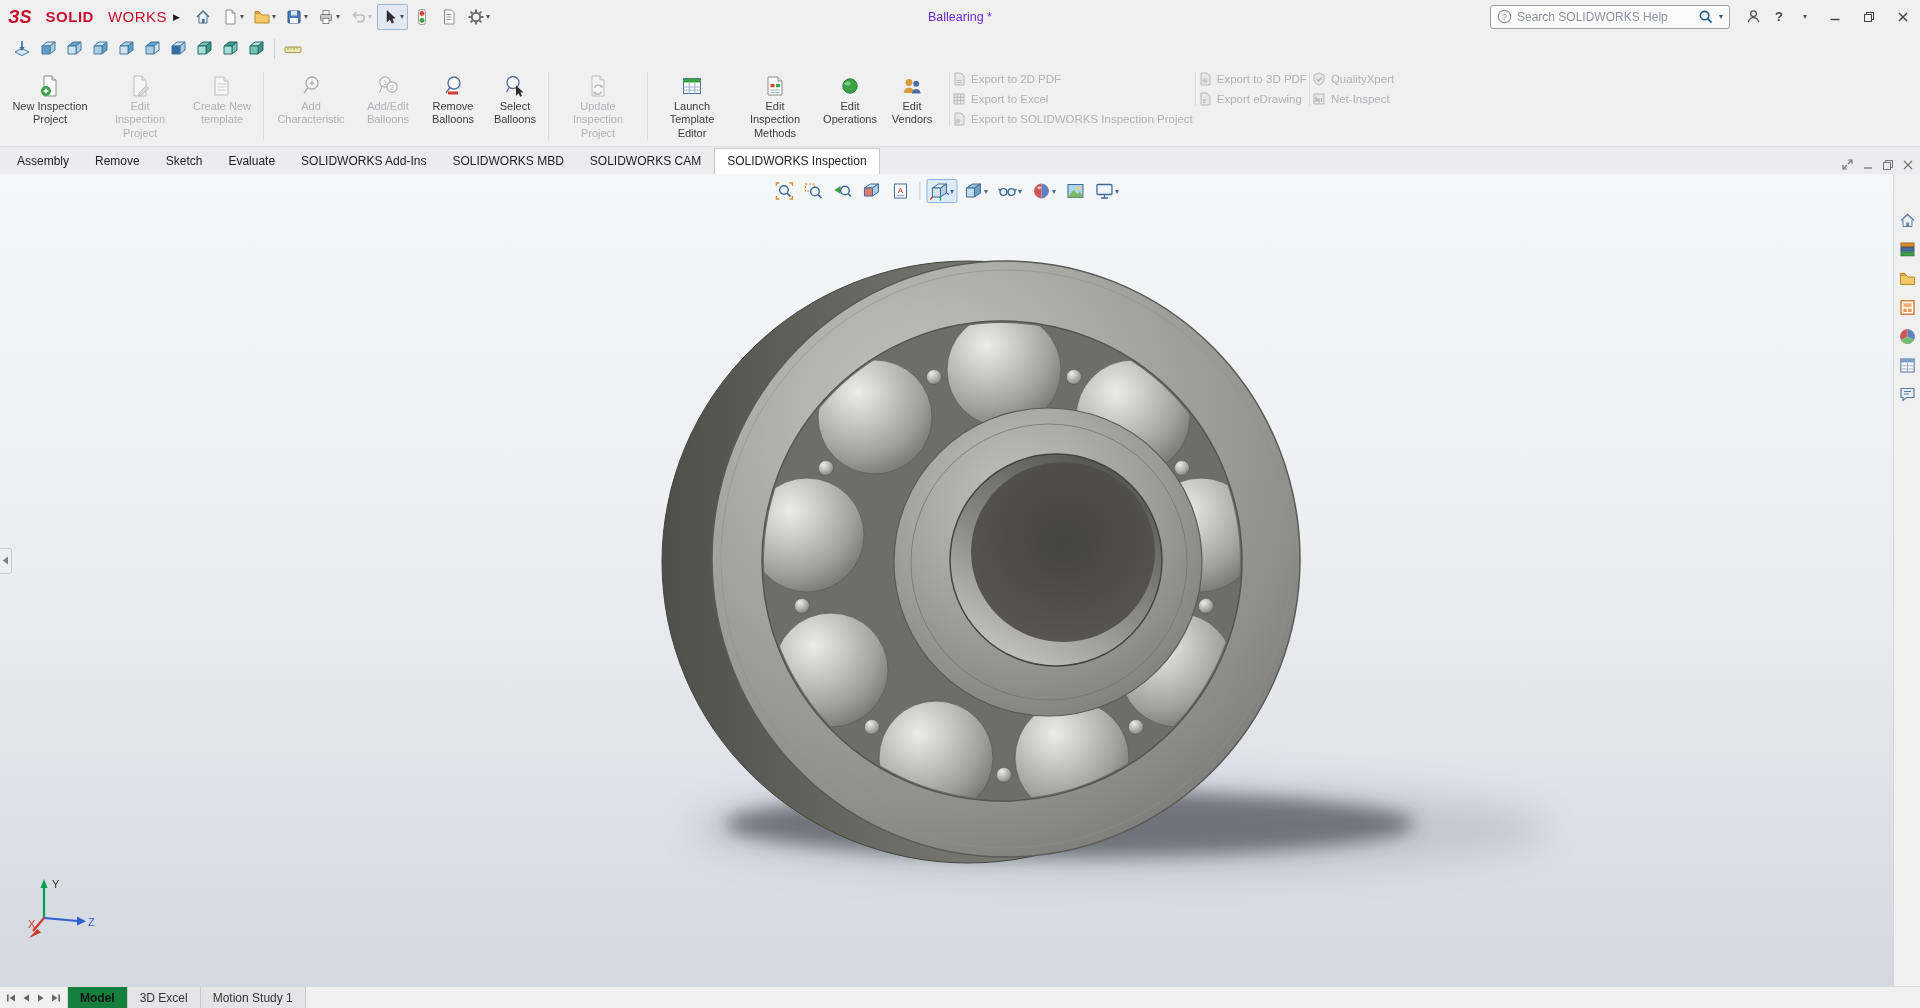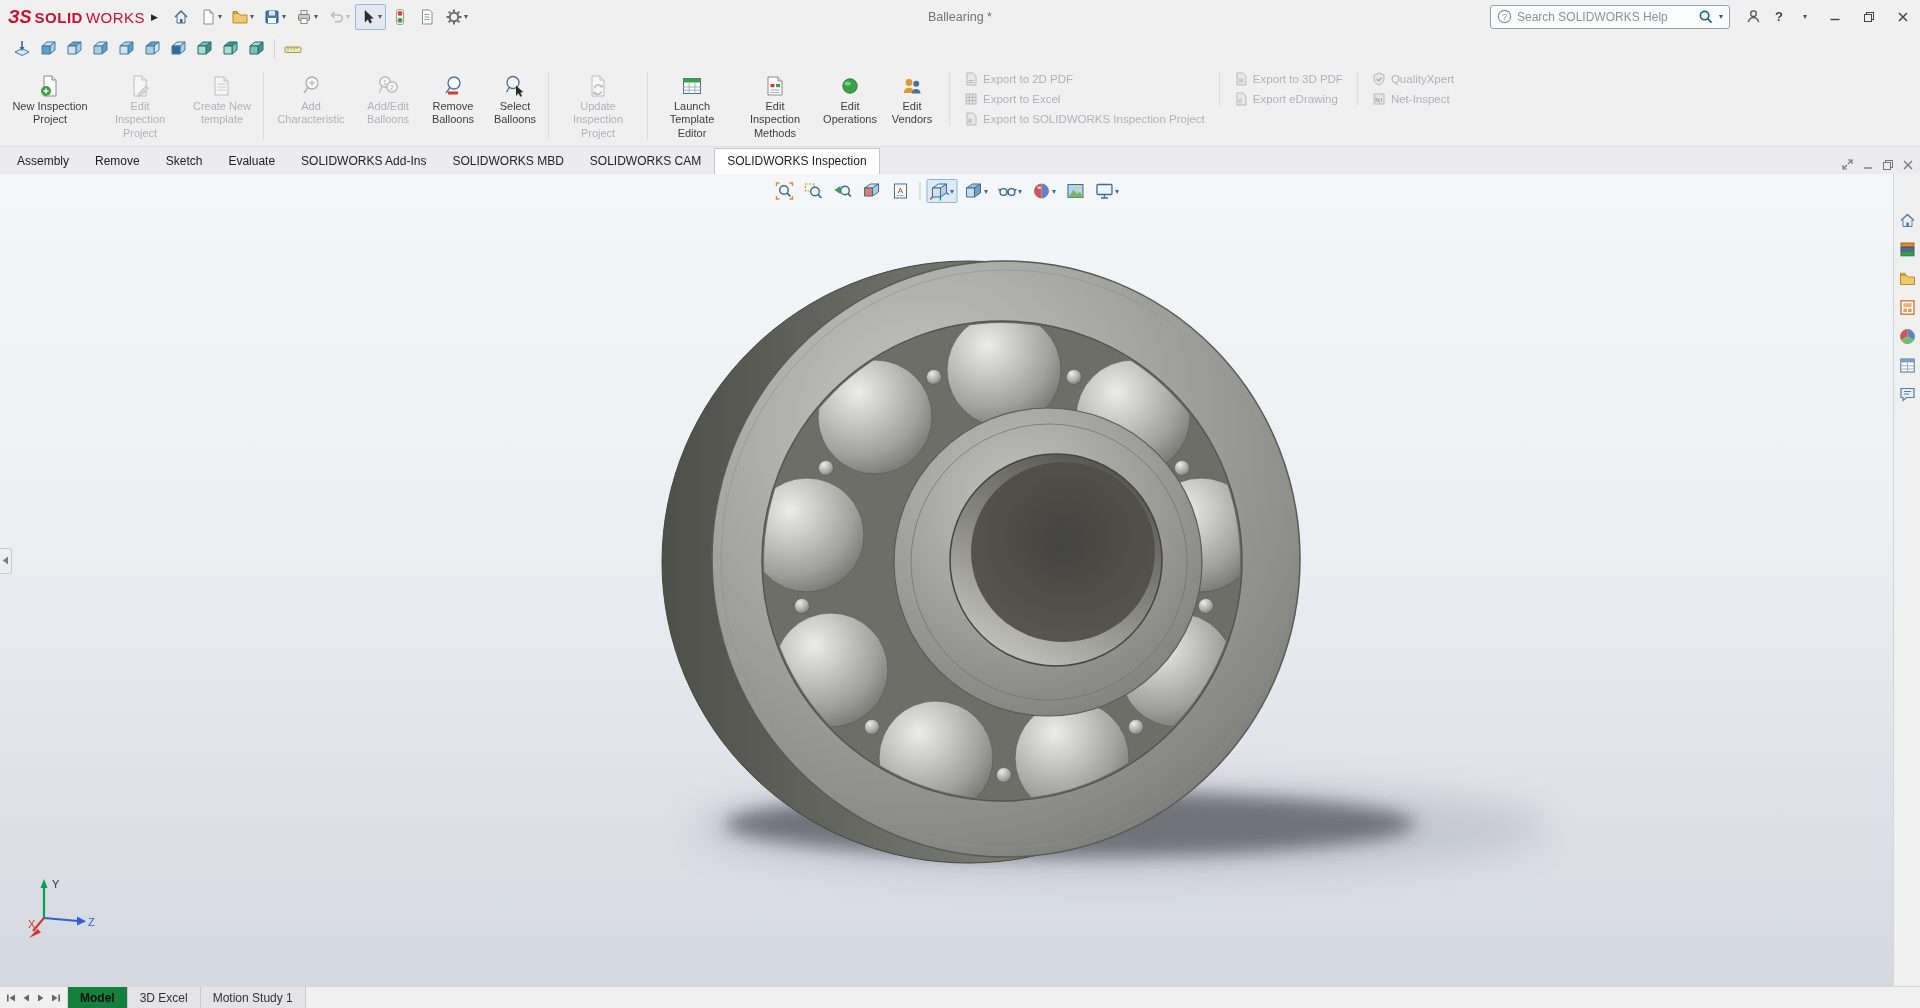--- a/index.html
+++ b/index.html
@@ -1,52 +1,52 @@
 <!DOCTYPE html>
 <html><head>
 <meta charset="utf-8">
 <style>
 *{box-sizing:border-box;margin:0;padding:0}
 html,body{width:1920px;height:1008px;overflow:hidden;font-family:"Liberation Sans",sans-serif;font-size:12px;color:#333;background:#f0f0f1}
 .app{display:flex;flex-direction:column;width:1920px;height:1008px}
 
 
 .titlebar{flex:0 0 33px;display:flex;align-items:center;background:#f0f0f1;padding-left:8px;position:relative}
-.logo{display:flex;align-items:flex-end;gap:3px;flex:0 0 auto}
+.logo{display:flex;align-items:center;gap:14px;flex:0 0 auto}
 .logo-mark{color:#c8102e;font-weight:bold;font-style:italic;font-size:18px;line-height:1}
 .logo-solid{color:#c8102e;font-weight:bold;font-size:15px;letter-spacing:.5px}
 .logo-works{color:#c8102e;font-size:15px;letter-spacing:.5px}
 .flyout{font-size:9px;color:#222;margin:0 10px 0 6px}
 .qbar{display:flex;align-items:center;gap:1px}
 .qbtn{display:flex;align-items:center;height:26px;padding:0 3px;border-radius:2px;border:1px solid transparent}
 .qbtn.pressed{background:#e2e9f2;border-color:#9db8d6}
 .qbtn .dd{font-size:8px;color:#555;margin-left:1px}
 .qbtn.disabled .dd{color:#bbb}
-.doc-title{position:absolute;left:0;right:0;text-align:center;font-size:12.5px;color:#737373;pointer-events:none}
+.doc-title{position:absolute;left:0;right:0;text-align:center;font-size:12.5px;color:#6d28d9;pointer-events:none}
 .tb-right{margin-left:auto;display:flex;align-items:center;height:100%}
 .searchbox{display:flex;align-items:center;gap:5px;width:240px;height:24px;border:1px solid #9aa0a6;border-radius:3px;background:#fbfbfc;padding:0 6px;margin-right:10px}
 .searchbox input{border:none;outline:none;background:transparent;flex:1;font-size:12px;color:#7f1d1d;font-family:Liberation Sans, sans-serif}
 .searchbox input::placeholder{color:#8d9299}
 .tb-tool{display:flex;align-items:center;justify-content:center;width:26px;height:26px}
 .helpq{font-weight:bold;color:#444;font-size:13px}
 .winbtn{width:34px;height:33px;display:flex;align-items:center;justify-content:center}
 
 .toolbar2{flex:0 0 31px;display:flex;align-items:center;gap:2px;padding-left:10px;background:#f0f0f1}
 .t2btn{display:flex;align-items:center;justify-content:center;width:24px;height:24px;border-radius:2px}
 .t2sep{width:1px;height:20px;background:#d2d2d4;margin:0 4px}
 
 
 .ribbon{flex:0 0 83px;display:flex;align-items:stretch;background:#f0f0f1;padding:2px 4px 0 4px;border-bottom:1px solid #e0e0e2}
 .rbtn{display:flex;flex-direction:column;align-items:center;gap:2px;padding:7px 7px 3px;max-width:96px;min-width:58px;text-align:center;font-size:11px;line-height:1.22;border:1px solid transparent;border-radius:2px}
 .rlabel{color:#3d3d3f}
 .rbtn.disabled .rlabel{color:#b2b2b6}
 .rbtn.disabled .ricon{filter:grayscale(1) opacity(.5)}
 .rsep{width:1px;background:#dcdcde;margin:6px 3px}
 .rexp{display:flex;align-items:flex-start;padding-top:6px;margin-left:8px}
-.rexp-col{display:flex;flex-direction:column;gap:6px;padding:0 14px;border-left:1px solid #dcdcde}
+.rexp-col{display:flex;flex-direction:column;gap:6px;padding:0 2px;border-left:1px solid #dcdcde}
 .rexp-item{display:flex;align-items:center;gap:5px;font-size:11.5px;white-space:nowrap}
 .rexp-item span.lbl{color:#b2b2b6}
 
 
 .cmdtabs{flex:0 0 27px;display:flex;align-items:flex-end;background:#ececee;padding-left:4px;position:relative}
 .ctab{height:26px;line-height:24px;padding:0 12px;font-size:12px;color:#222;border:1px solid transparent;border-bottom:none}
 .ctab.active{background:#fff;border-color:#c6c6c8;font-weight:normal}
 .cmd-right{position:absolute;right:6px;bottom:3px;display:flex;gap:8px;align-items:center}
 
 

